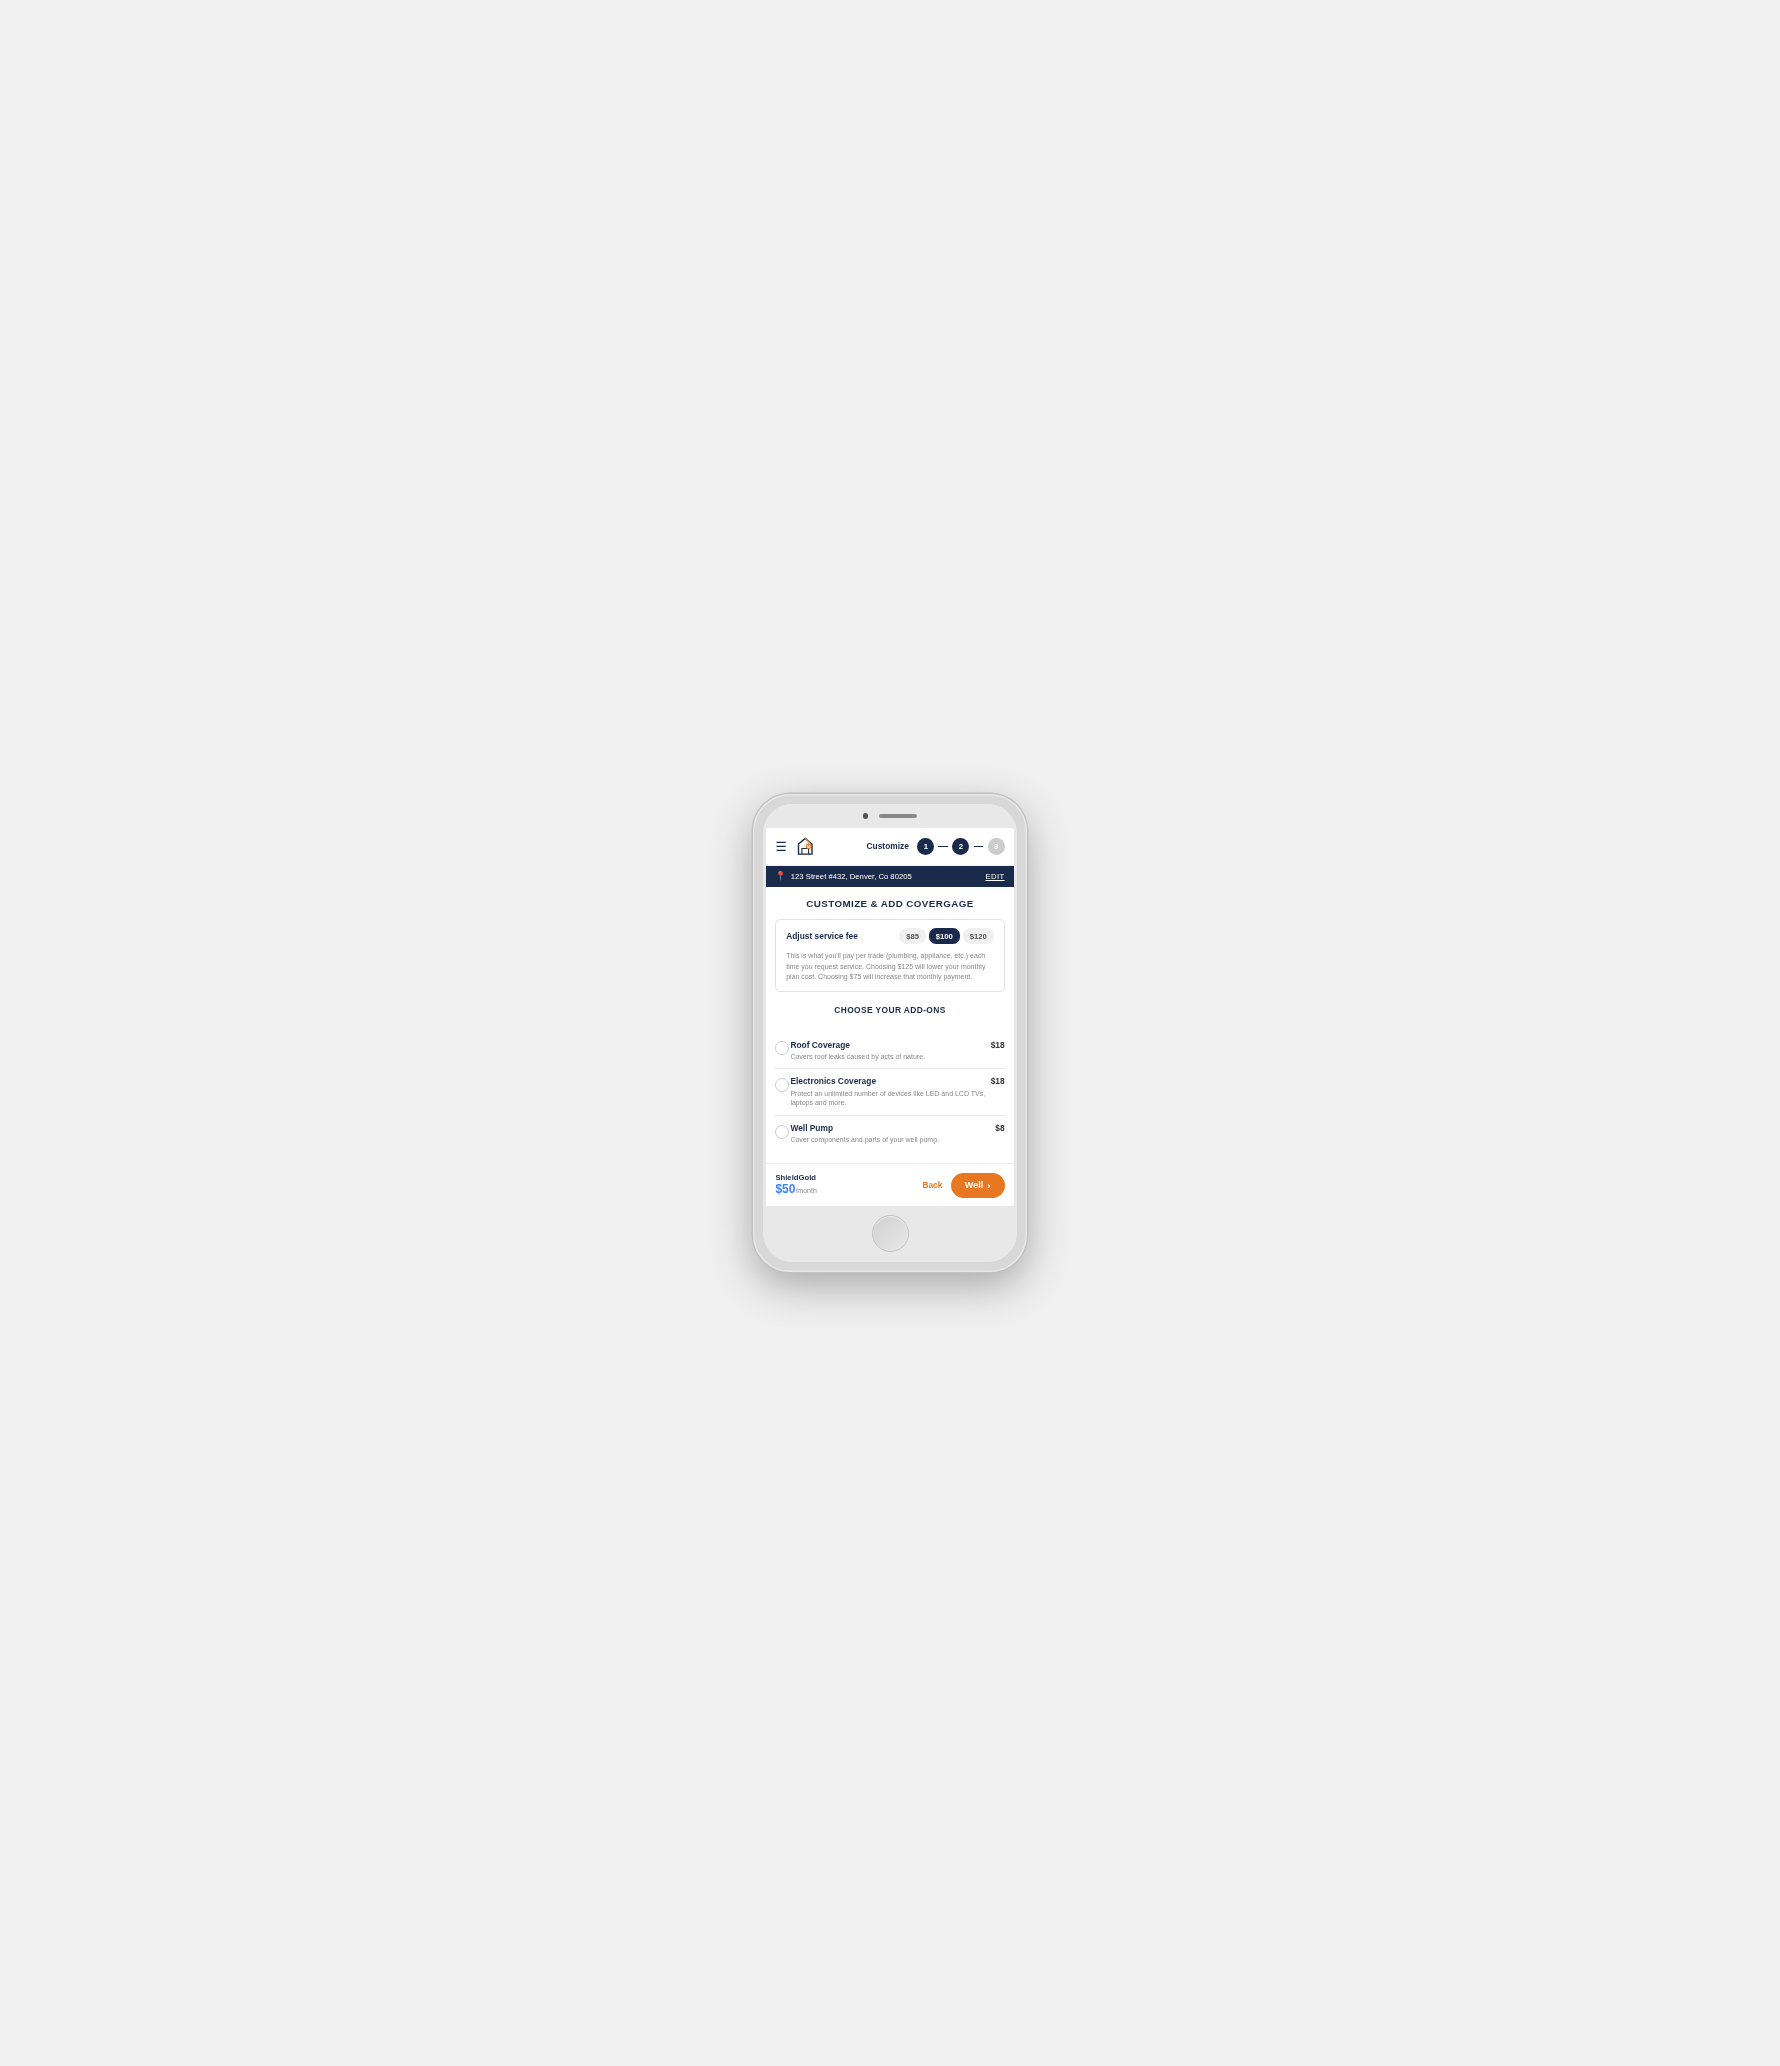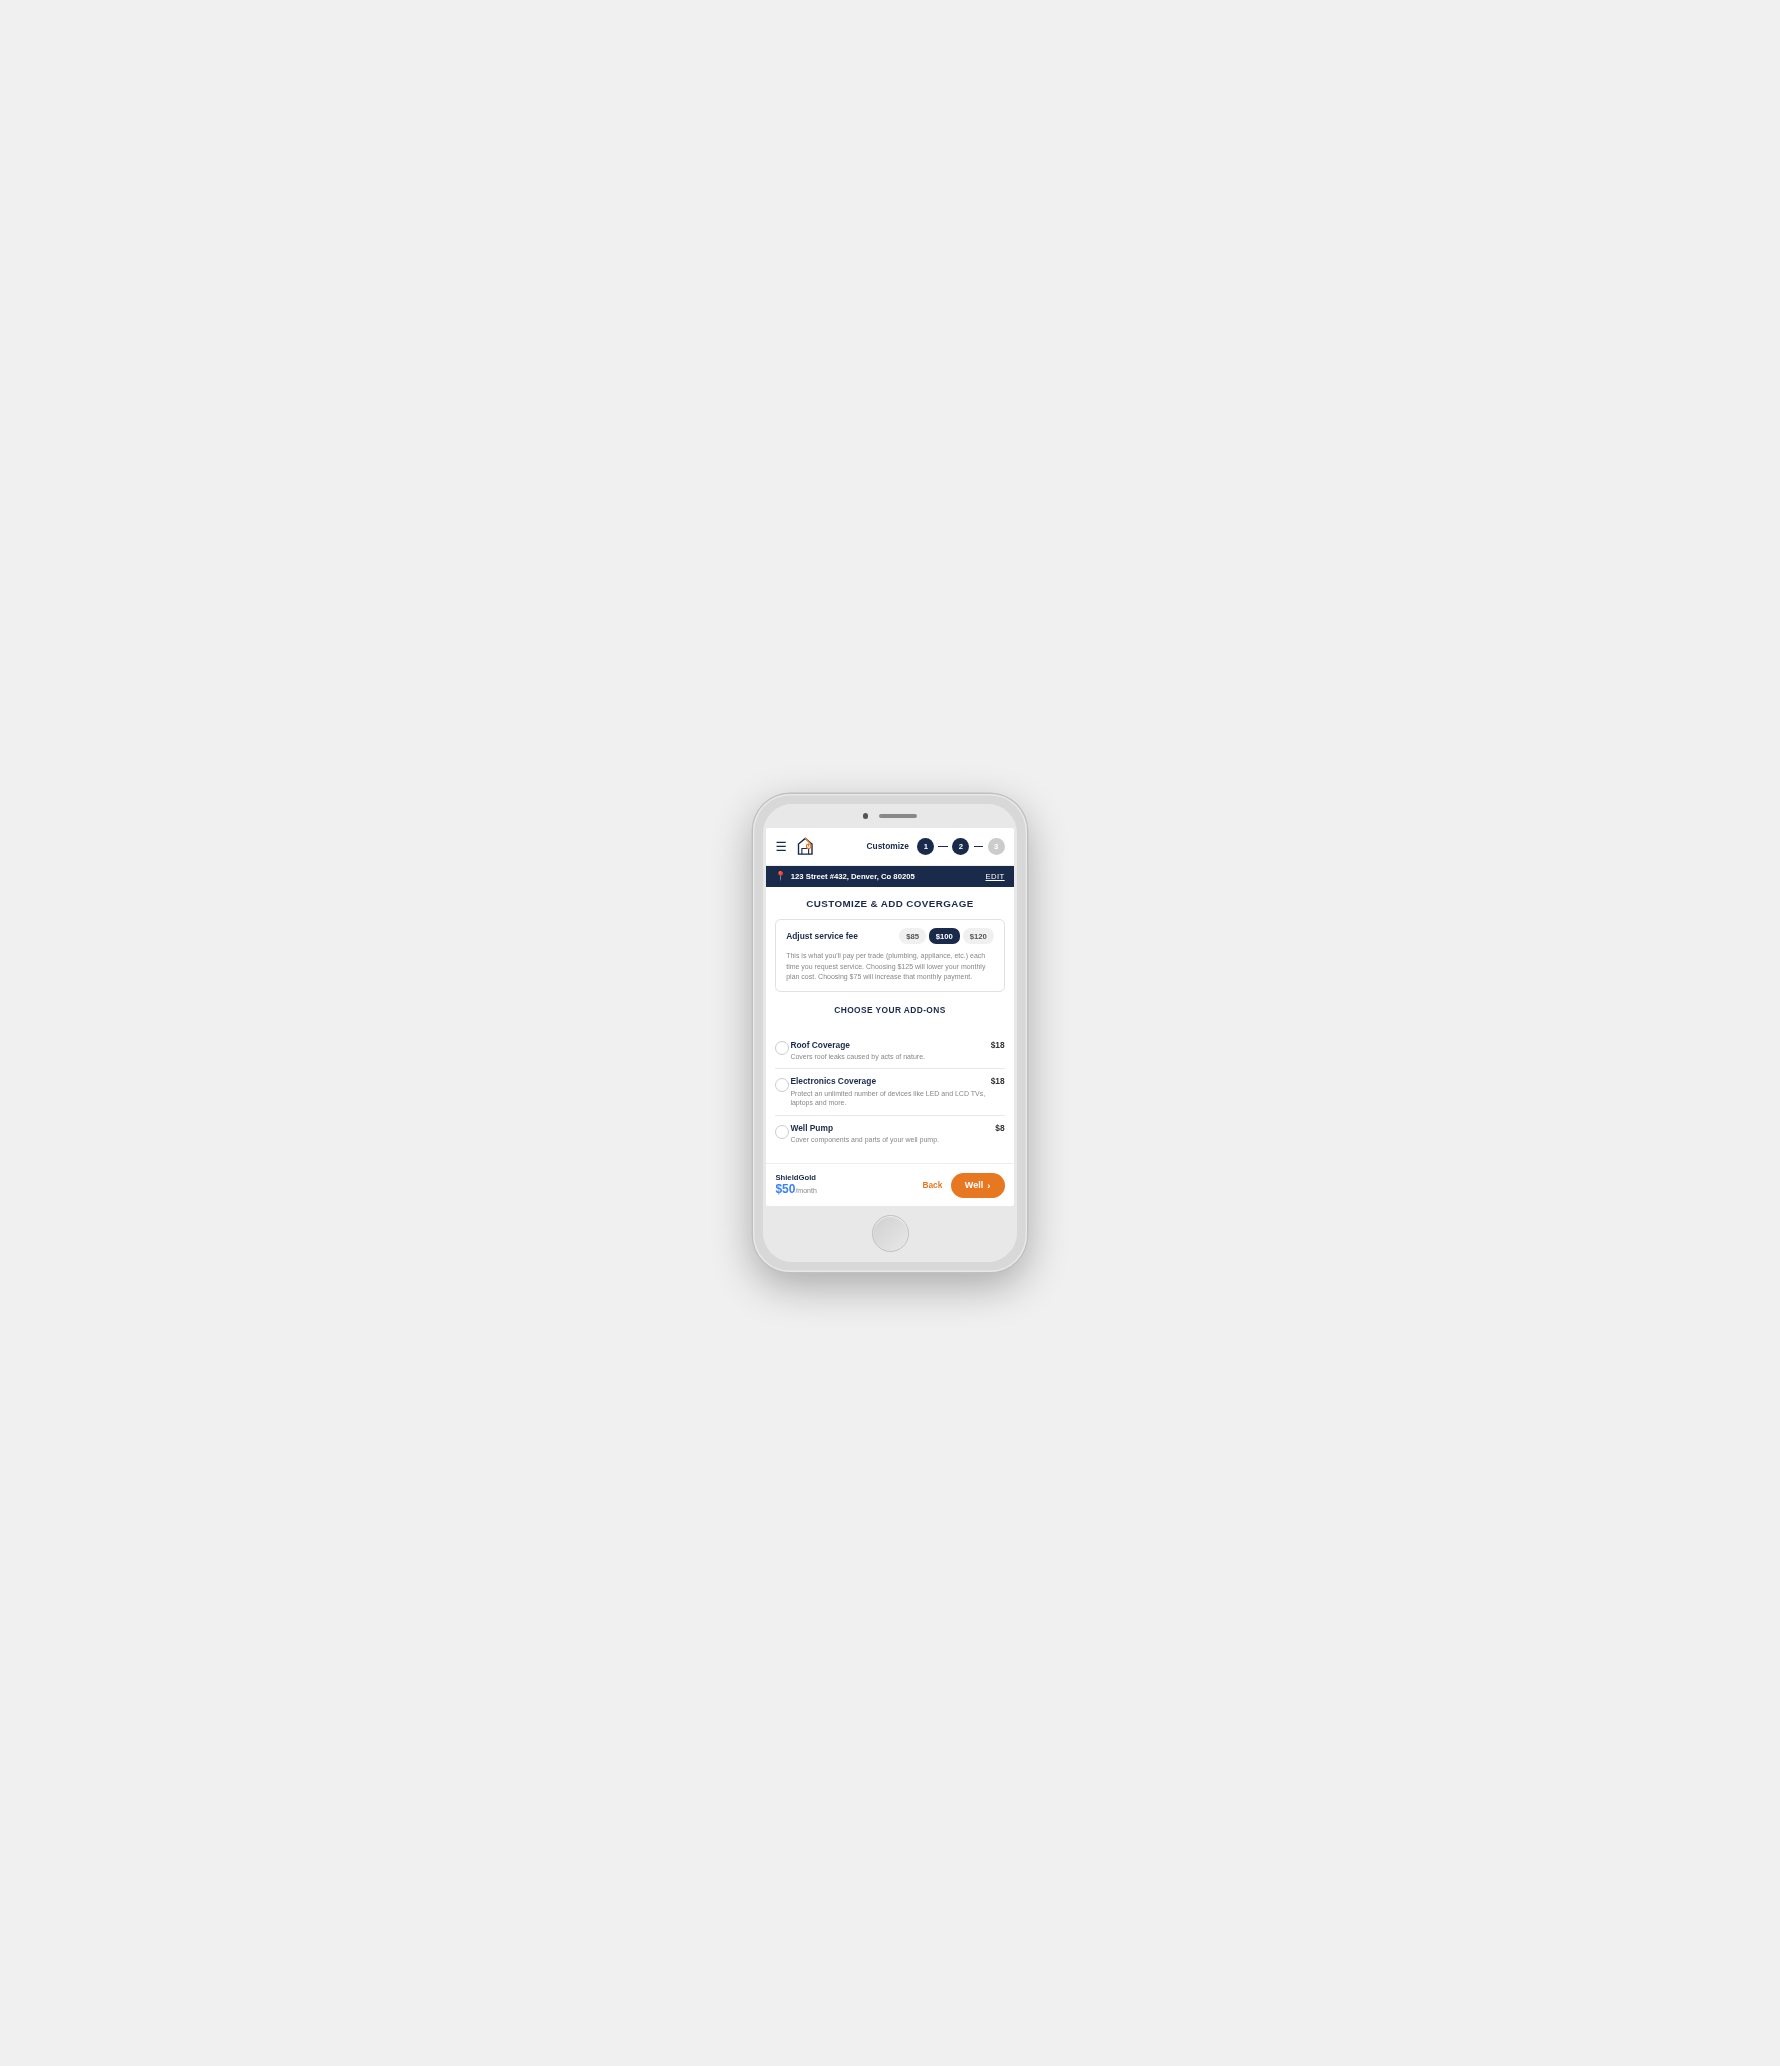--- a/index.html
+++ b/index.html
@@ -163,21 +163,21 @@
     }
 
     .pin-icon {
       color: #fff;
       font-size: 9px;
     }
 
     .address-text {
       color: #fff;
       font-size: 7.7px;
-      font-weight: 700;
+      font-weight: 400;
     }
 
     .edit-link {
       color: #fff;
       font-size: 7.7px;
       font-weight: 400;
       text-decoration: underline;
       cursor: pointer;
       letter-spacing: 0.4px;
     }

